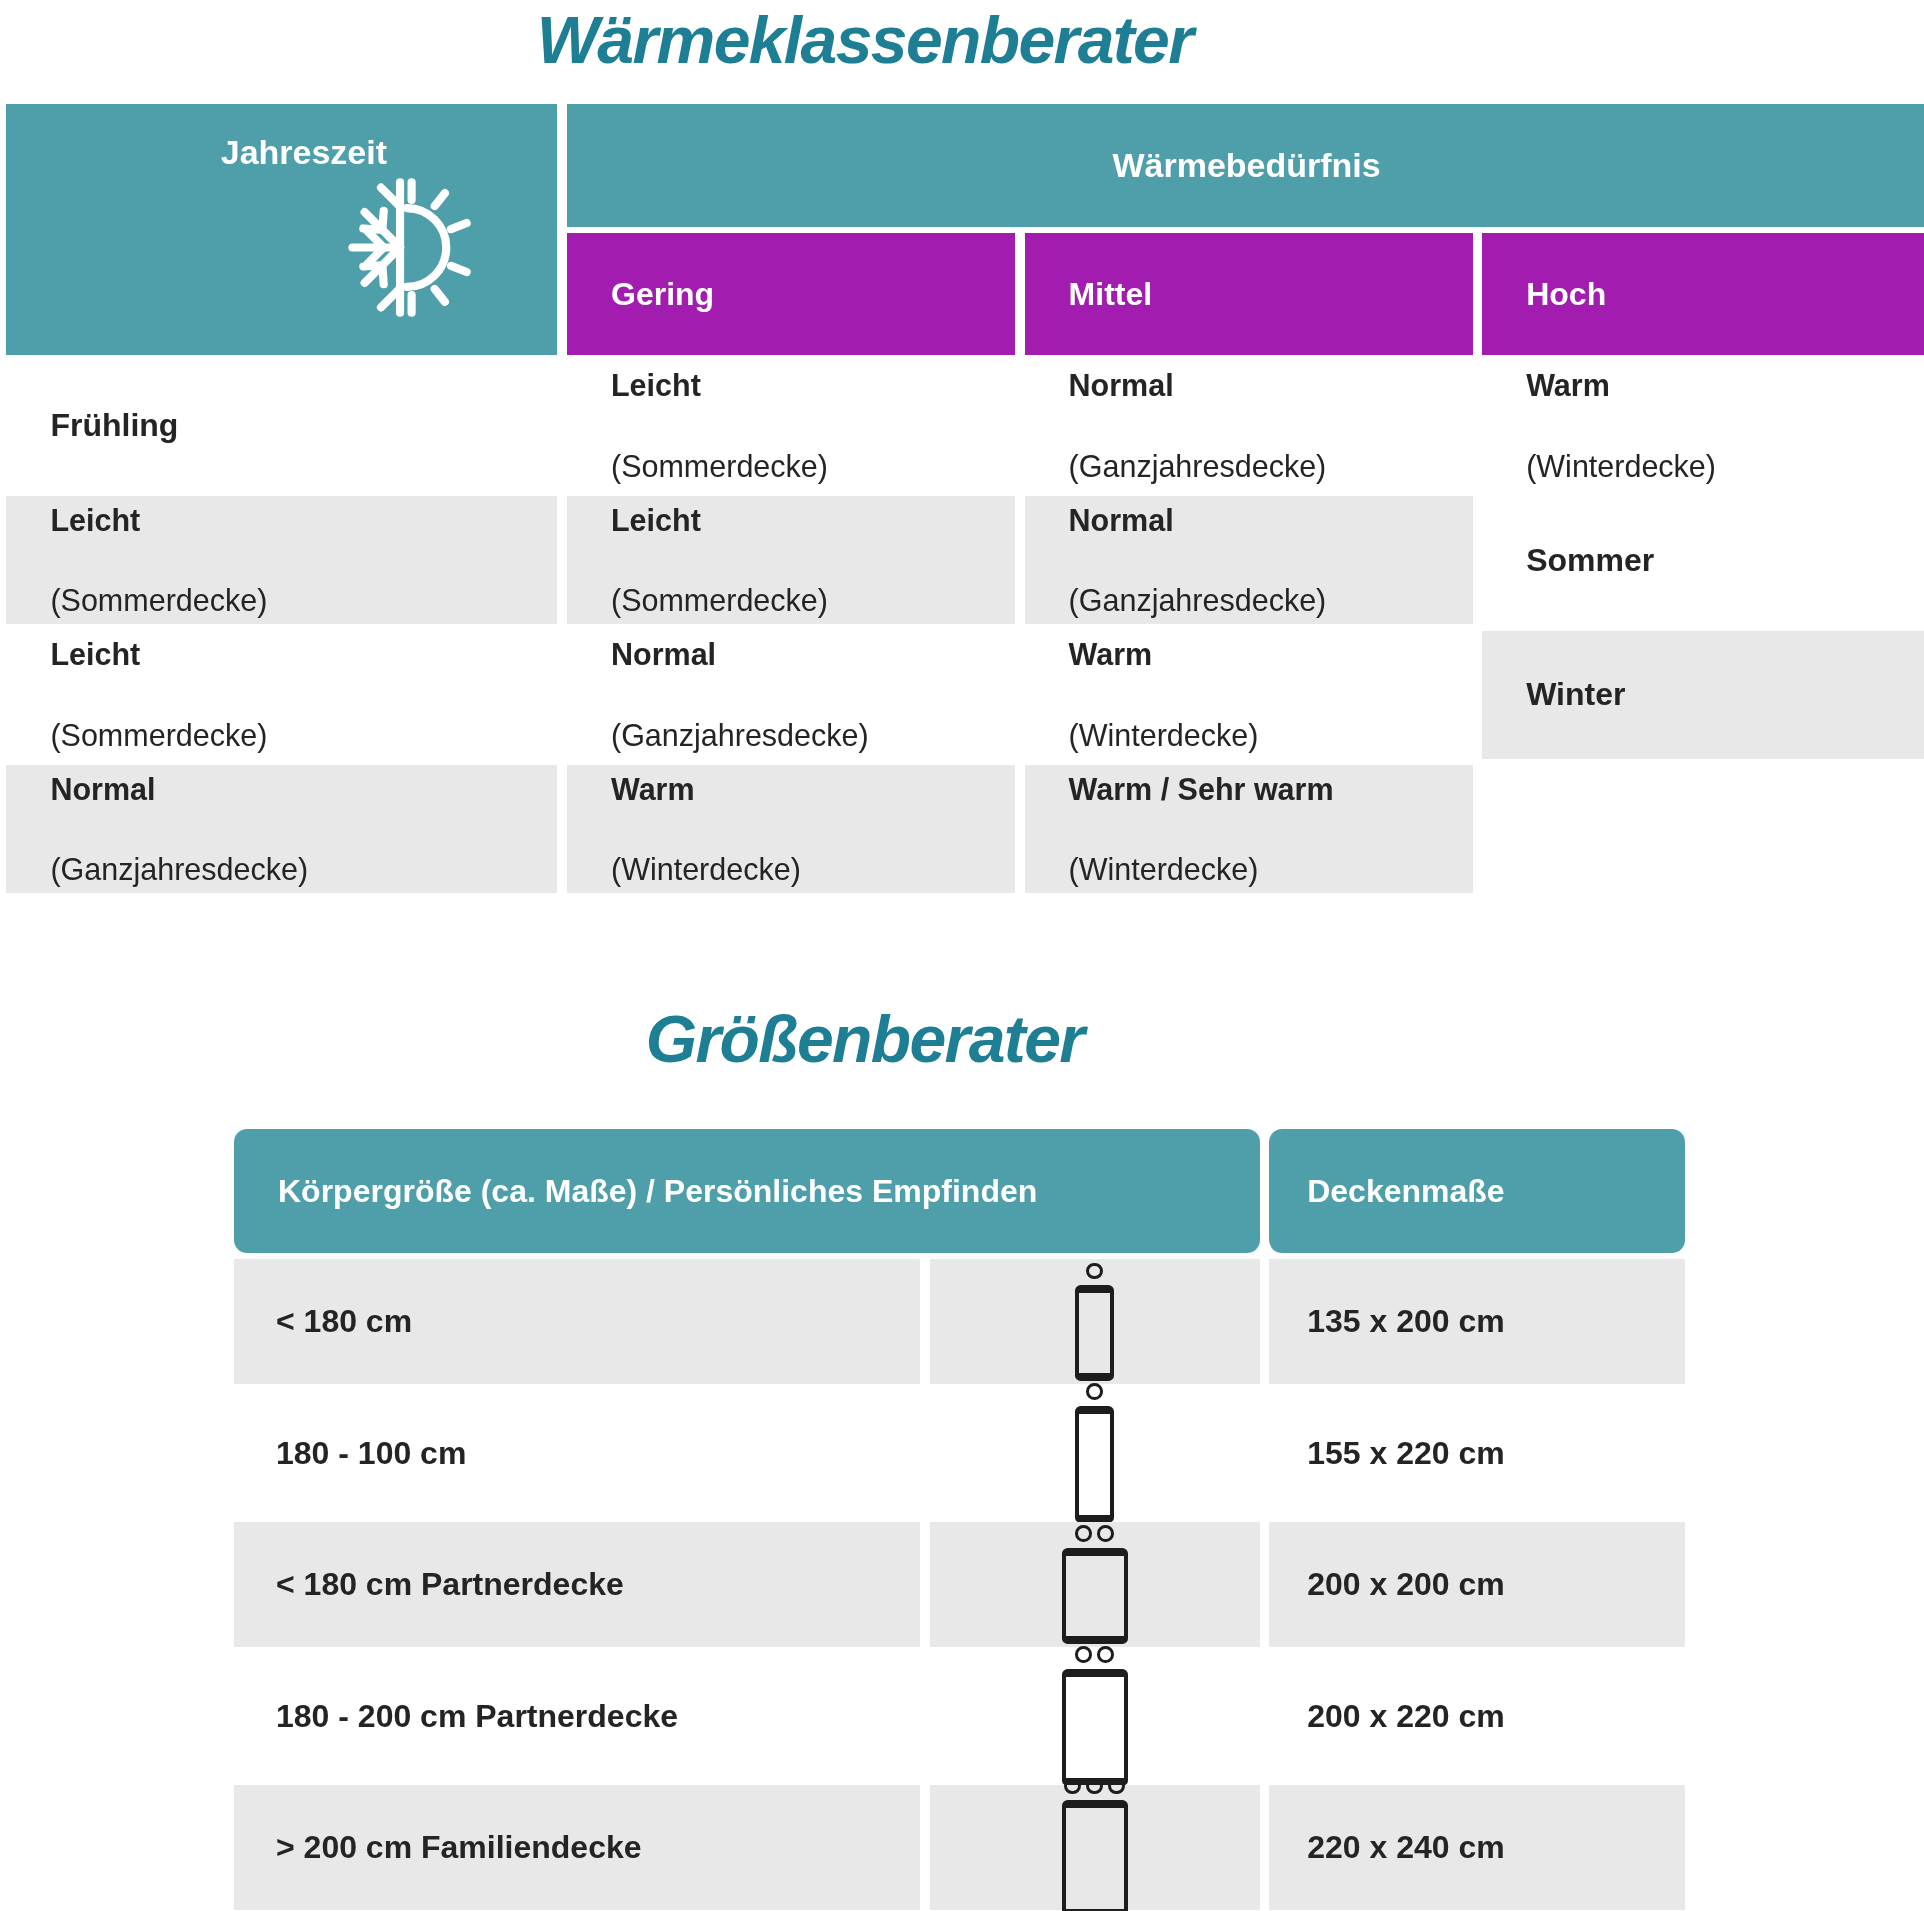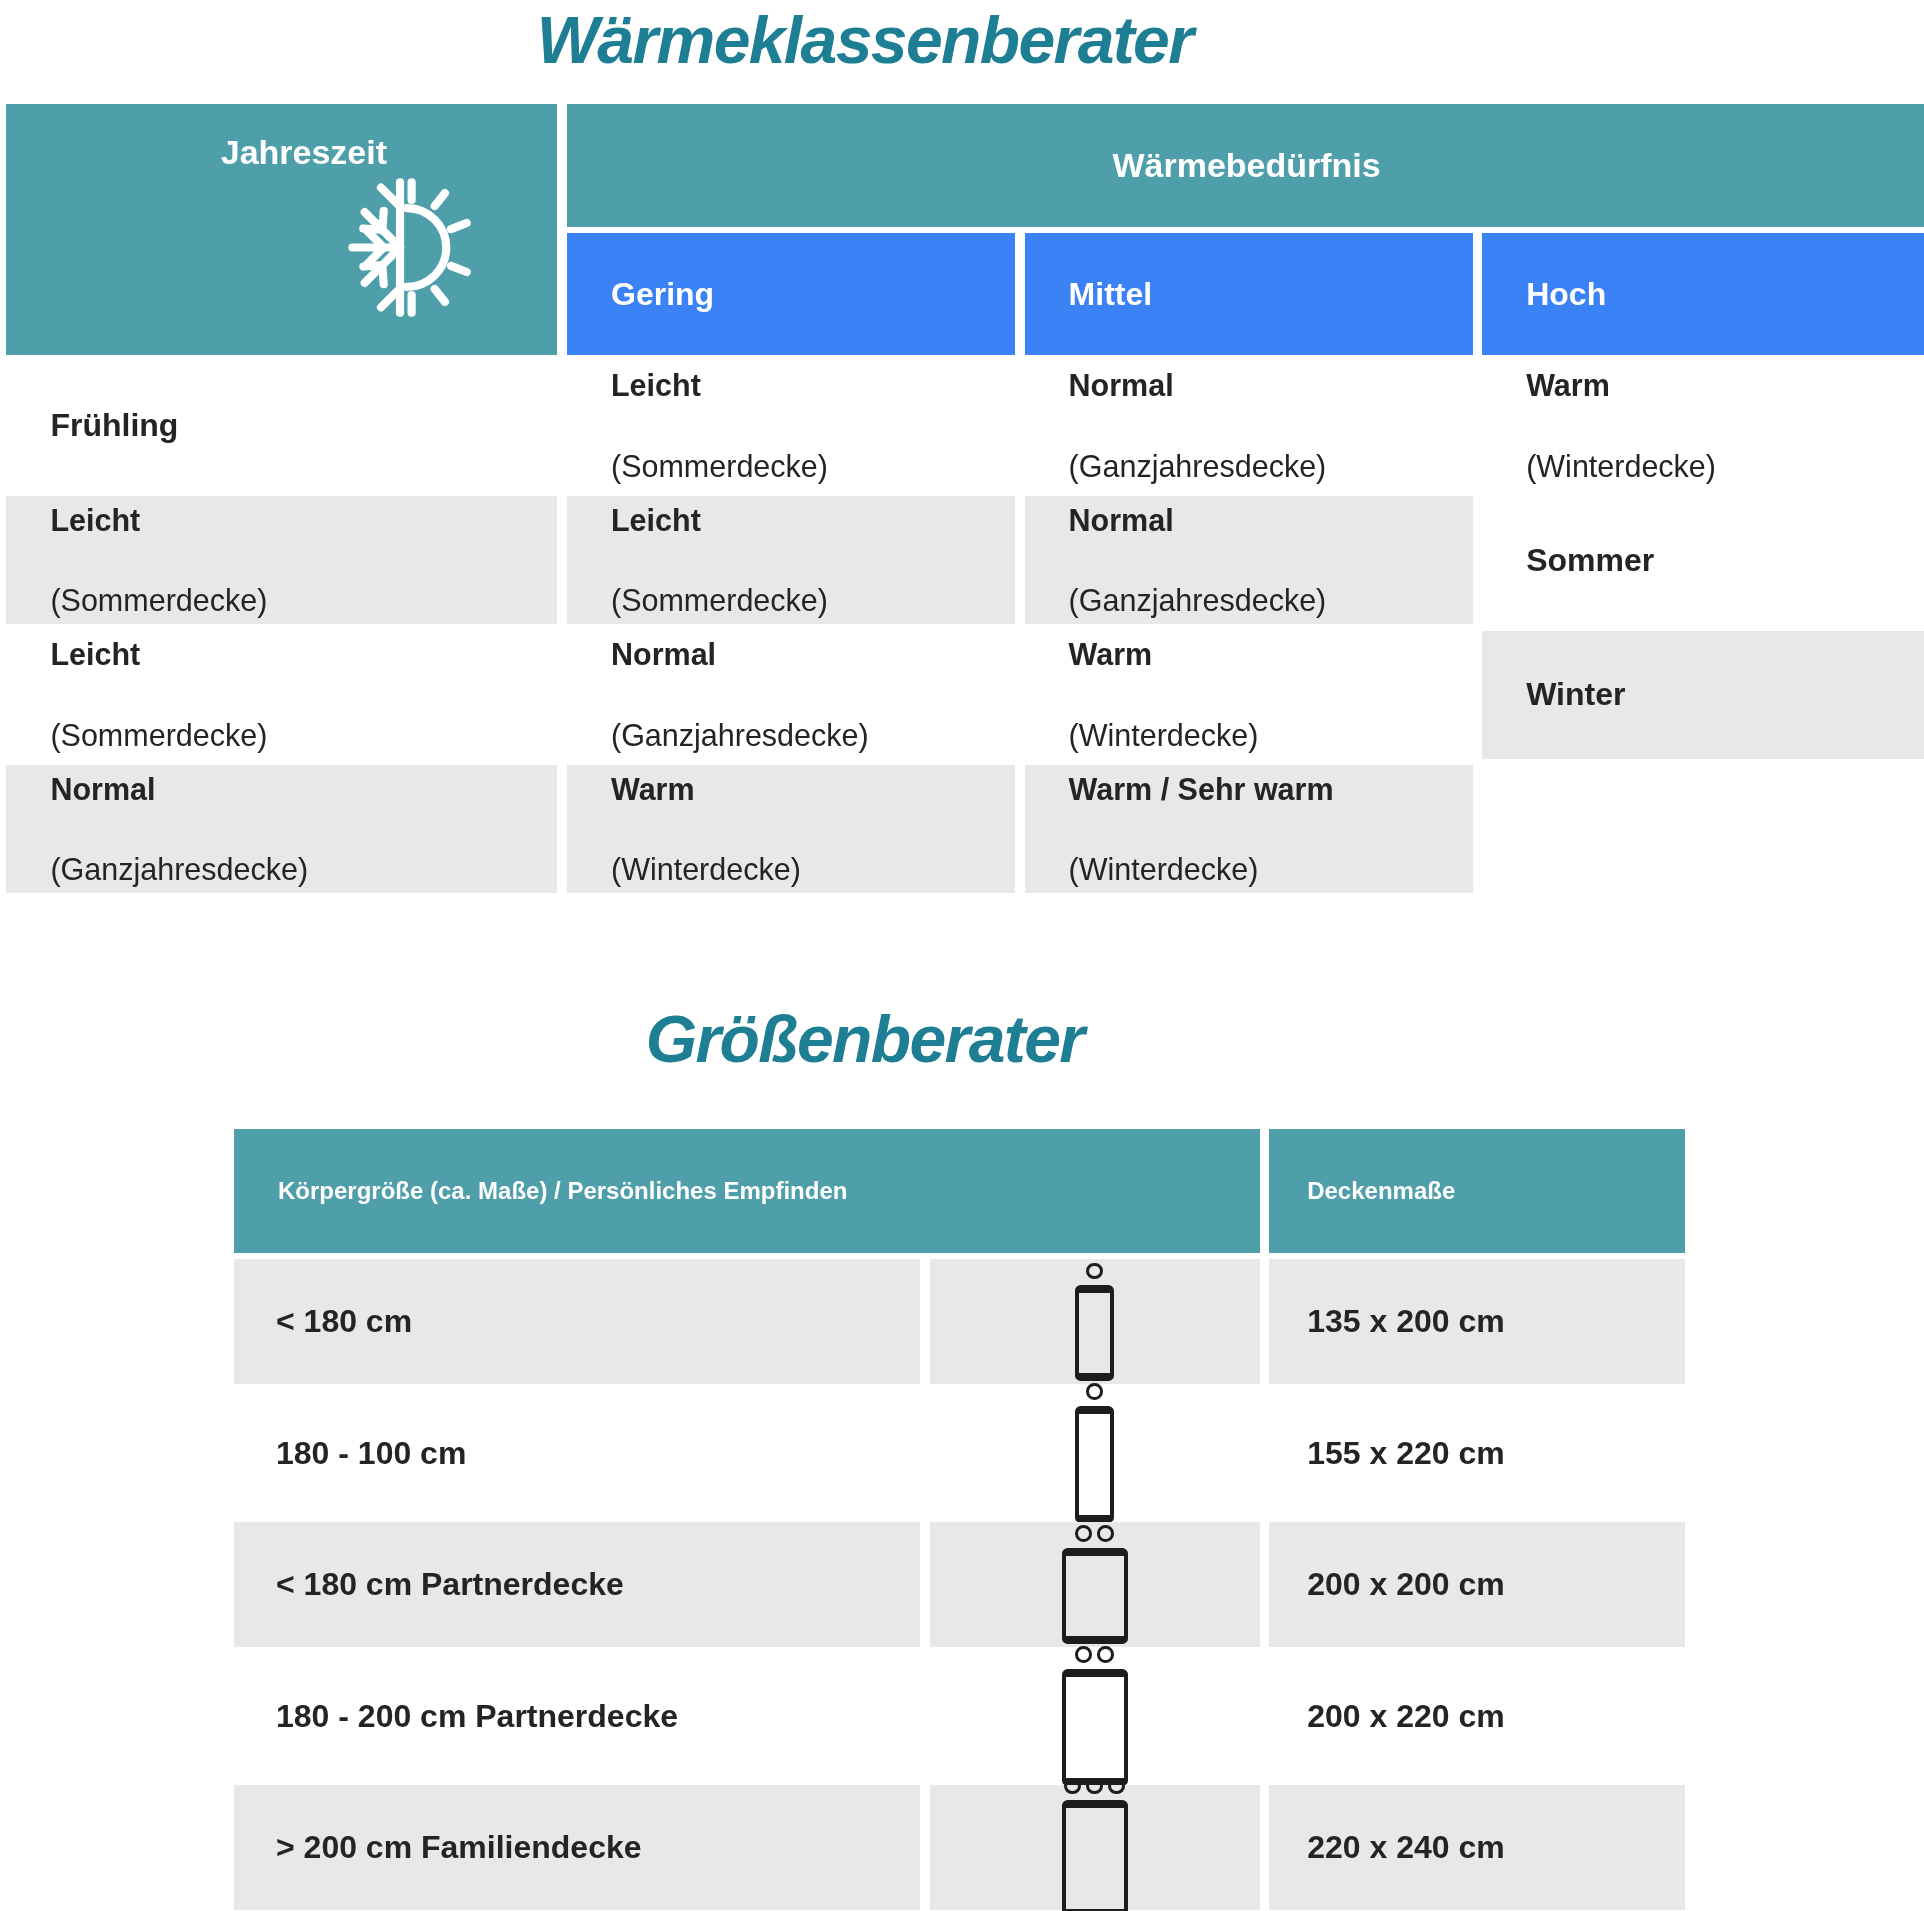--- a/index.html
+++ b/index.html
@@ -18,21 +18,21 @@
   
   #table1{
     position:absolute;left:6.4px;top:104px;width:1919px;
     display:grid;
     grid-template-columns:551px 448px 448px 444px;
     grid-template-rows:123px 122px 128px 128px 128px 128px;
     gap:6.4px 9.6px;
   }
   .cell{display:flex;flex-direction:column;justify-content:center;}
   .hdark{background:#4f9fab;color:#ffffff;}
-  .hlight{background:#3b82f6;color:#ffffff;}
+  .hlight{background:#a21caf;color:#ffffff;}
   .season-head{
     grid-row:1 / 3;grid-column:1;
     flex-direction:column;align-items:center;
   }
   .season-head .lbl{font-size:34px;font-weight:bold;padding-left:44px;}
   .season-head .ic{margin-left:auto;margin-right:74px;}
   .need-head{
     grid-row:1;grid-column:2 / 5;
     align-items:center;font-size:34px;font-weight:bold;
   }
@@ -45,21 +45,21 @@
   .white{background:#ffffff;}
 
   
   #table2{
     position:absolute;left:234px;top:1129px;width:1452px;
     display:grid;
     grid-template-columns:686px 330px 416px;
     grid-template-rows:124px 125px 125px 125px 125px 125px;
     gap:6.4px 9.6px;
   }
-  .t2head{background:#4f9fab;color:#fff;font-size:24px;font-weight:bold;}
+  .t2head{background:#4f9fab;color:#fff;font-size:32px;font-weight:bold;border-radius:13px;}
   .t2head.span2{grid-column:1 / 3;padding-left:44px;}
   .t2head.deck{grid-column:3;padding-left:38px;}
   .t2label{font-size:32px;font-weight:bold;padding-left:42px;}
   .t2size{font-size:32px;font-weight:bold;padding-left:38px;}
   .iconcell{align-items:center;}
 
   
   .pict{display:flex;flex-direction:column;align-items:center;}
   .pict .dots{display:flex;gap:5.6px;margin-bottom:6.4px;}
   .pict .dot{width:10.4px;height:10.4px;border:3.2px solid #1d1d1d;border-radius:50%;}

